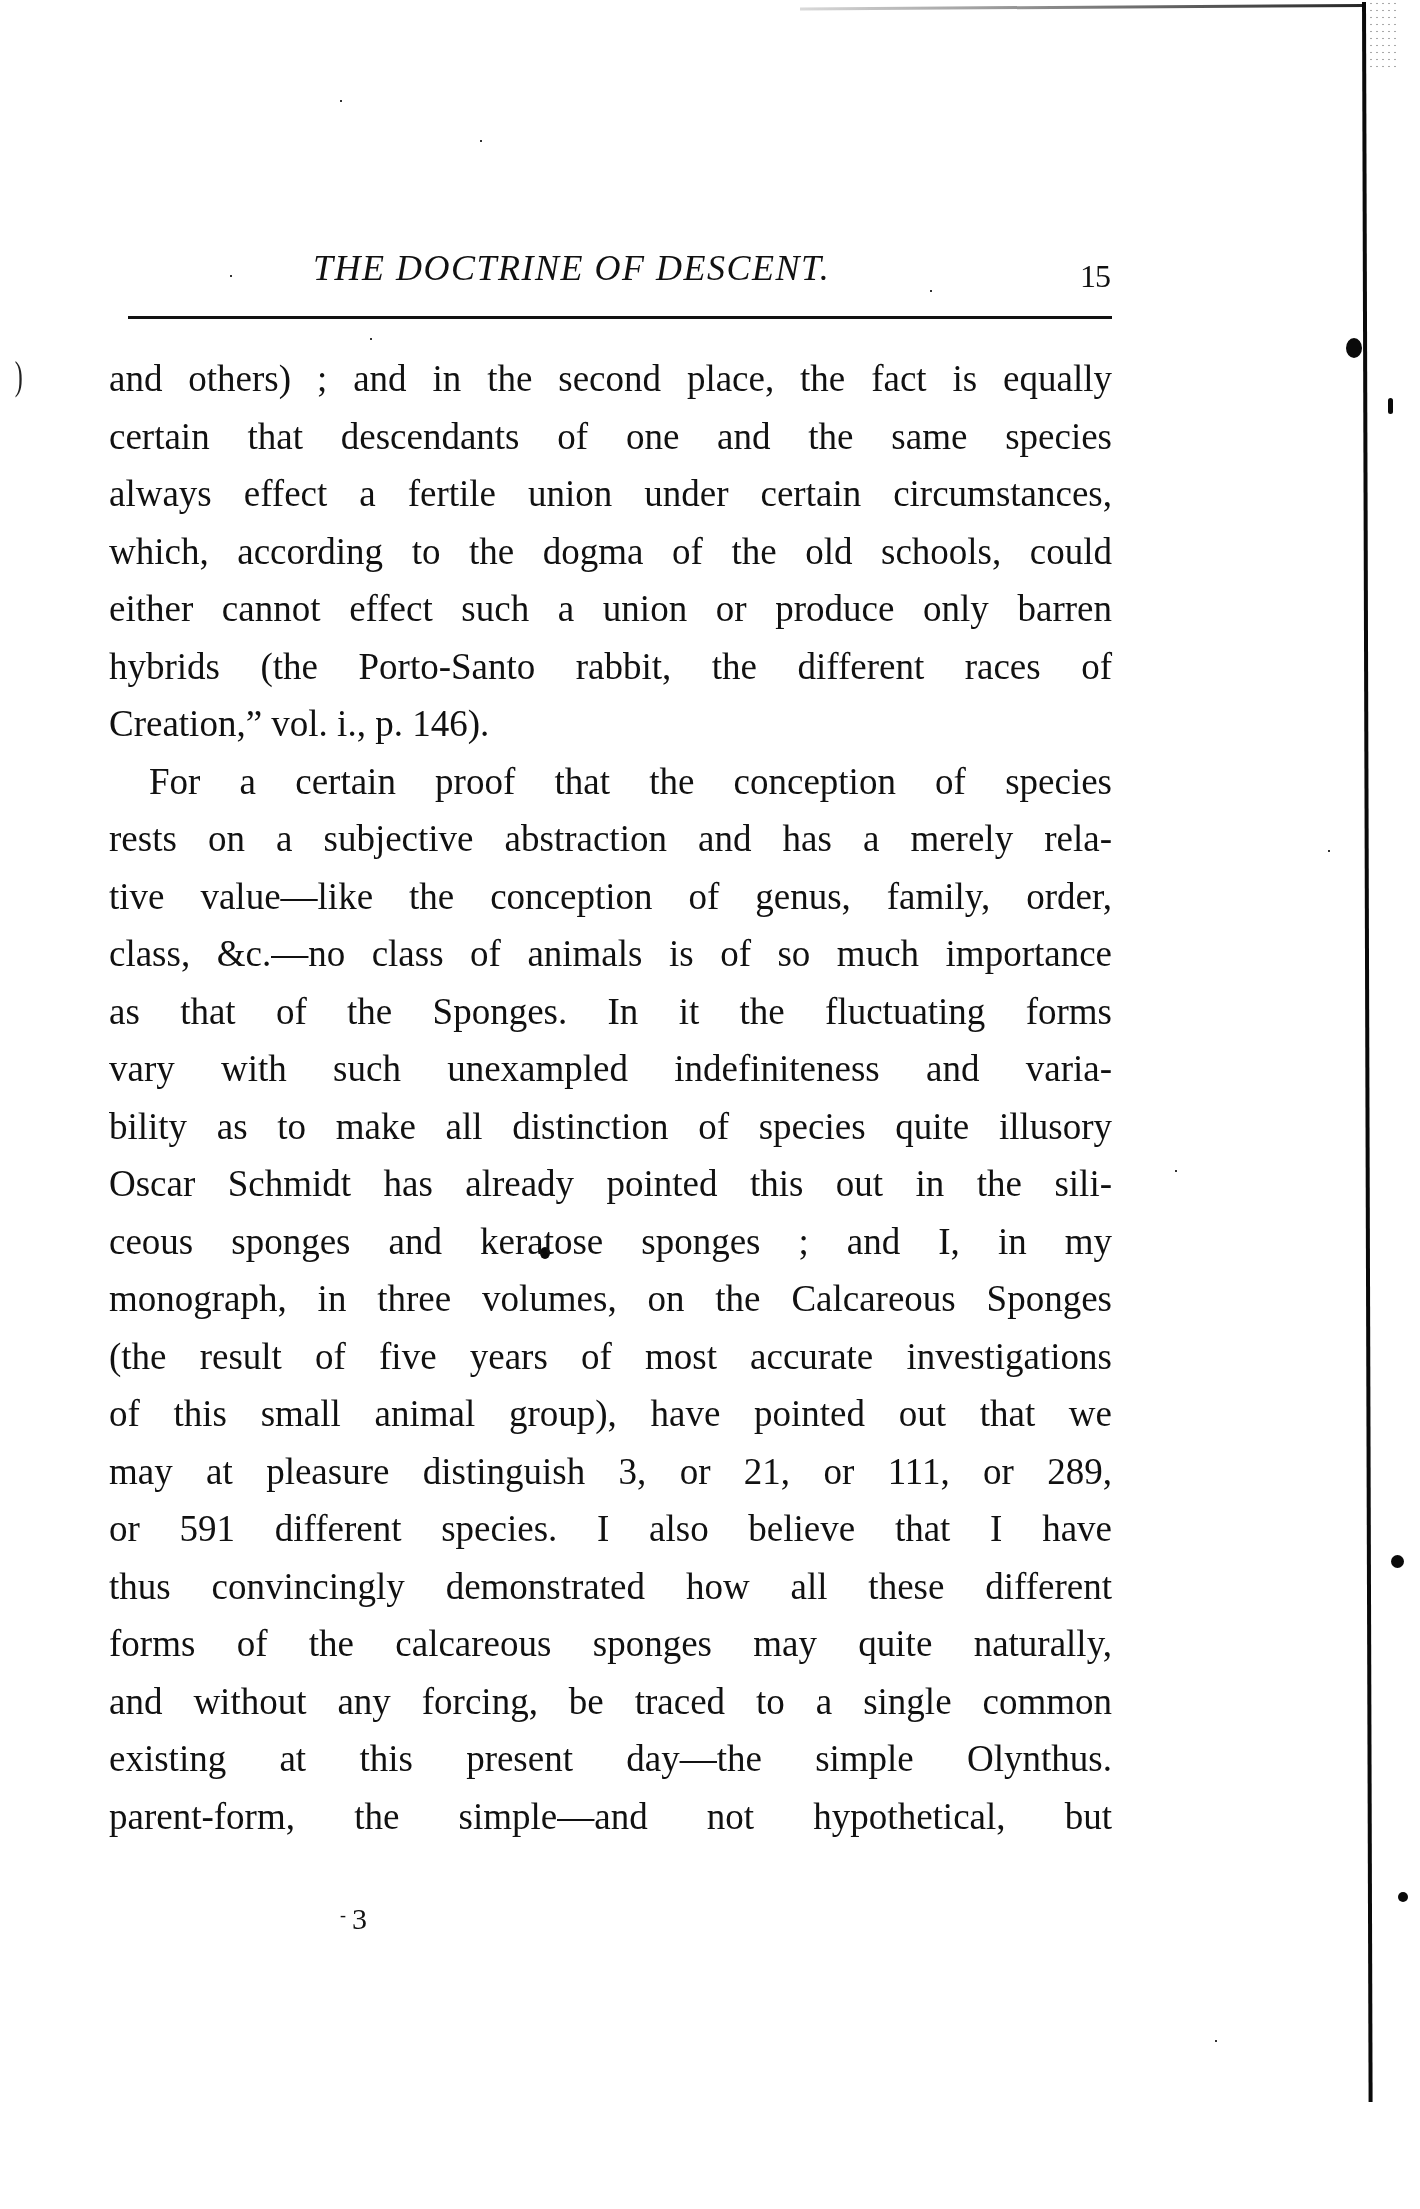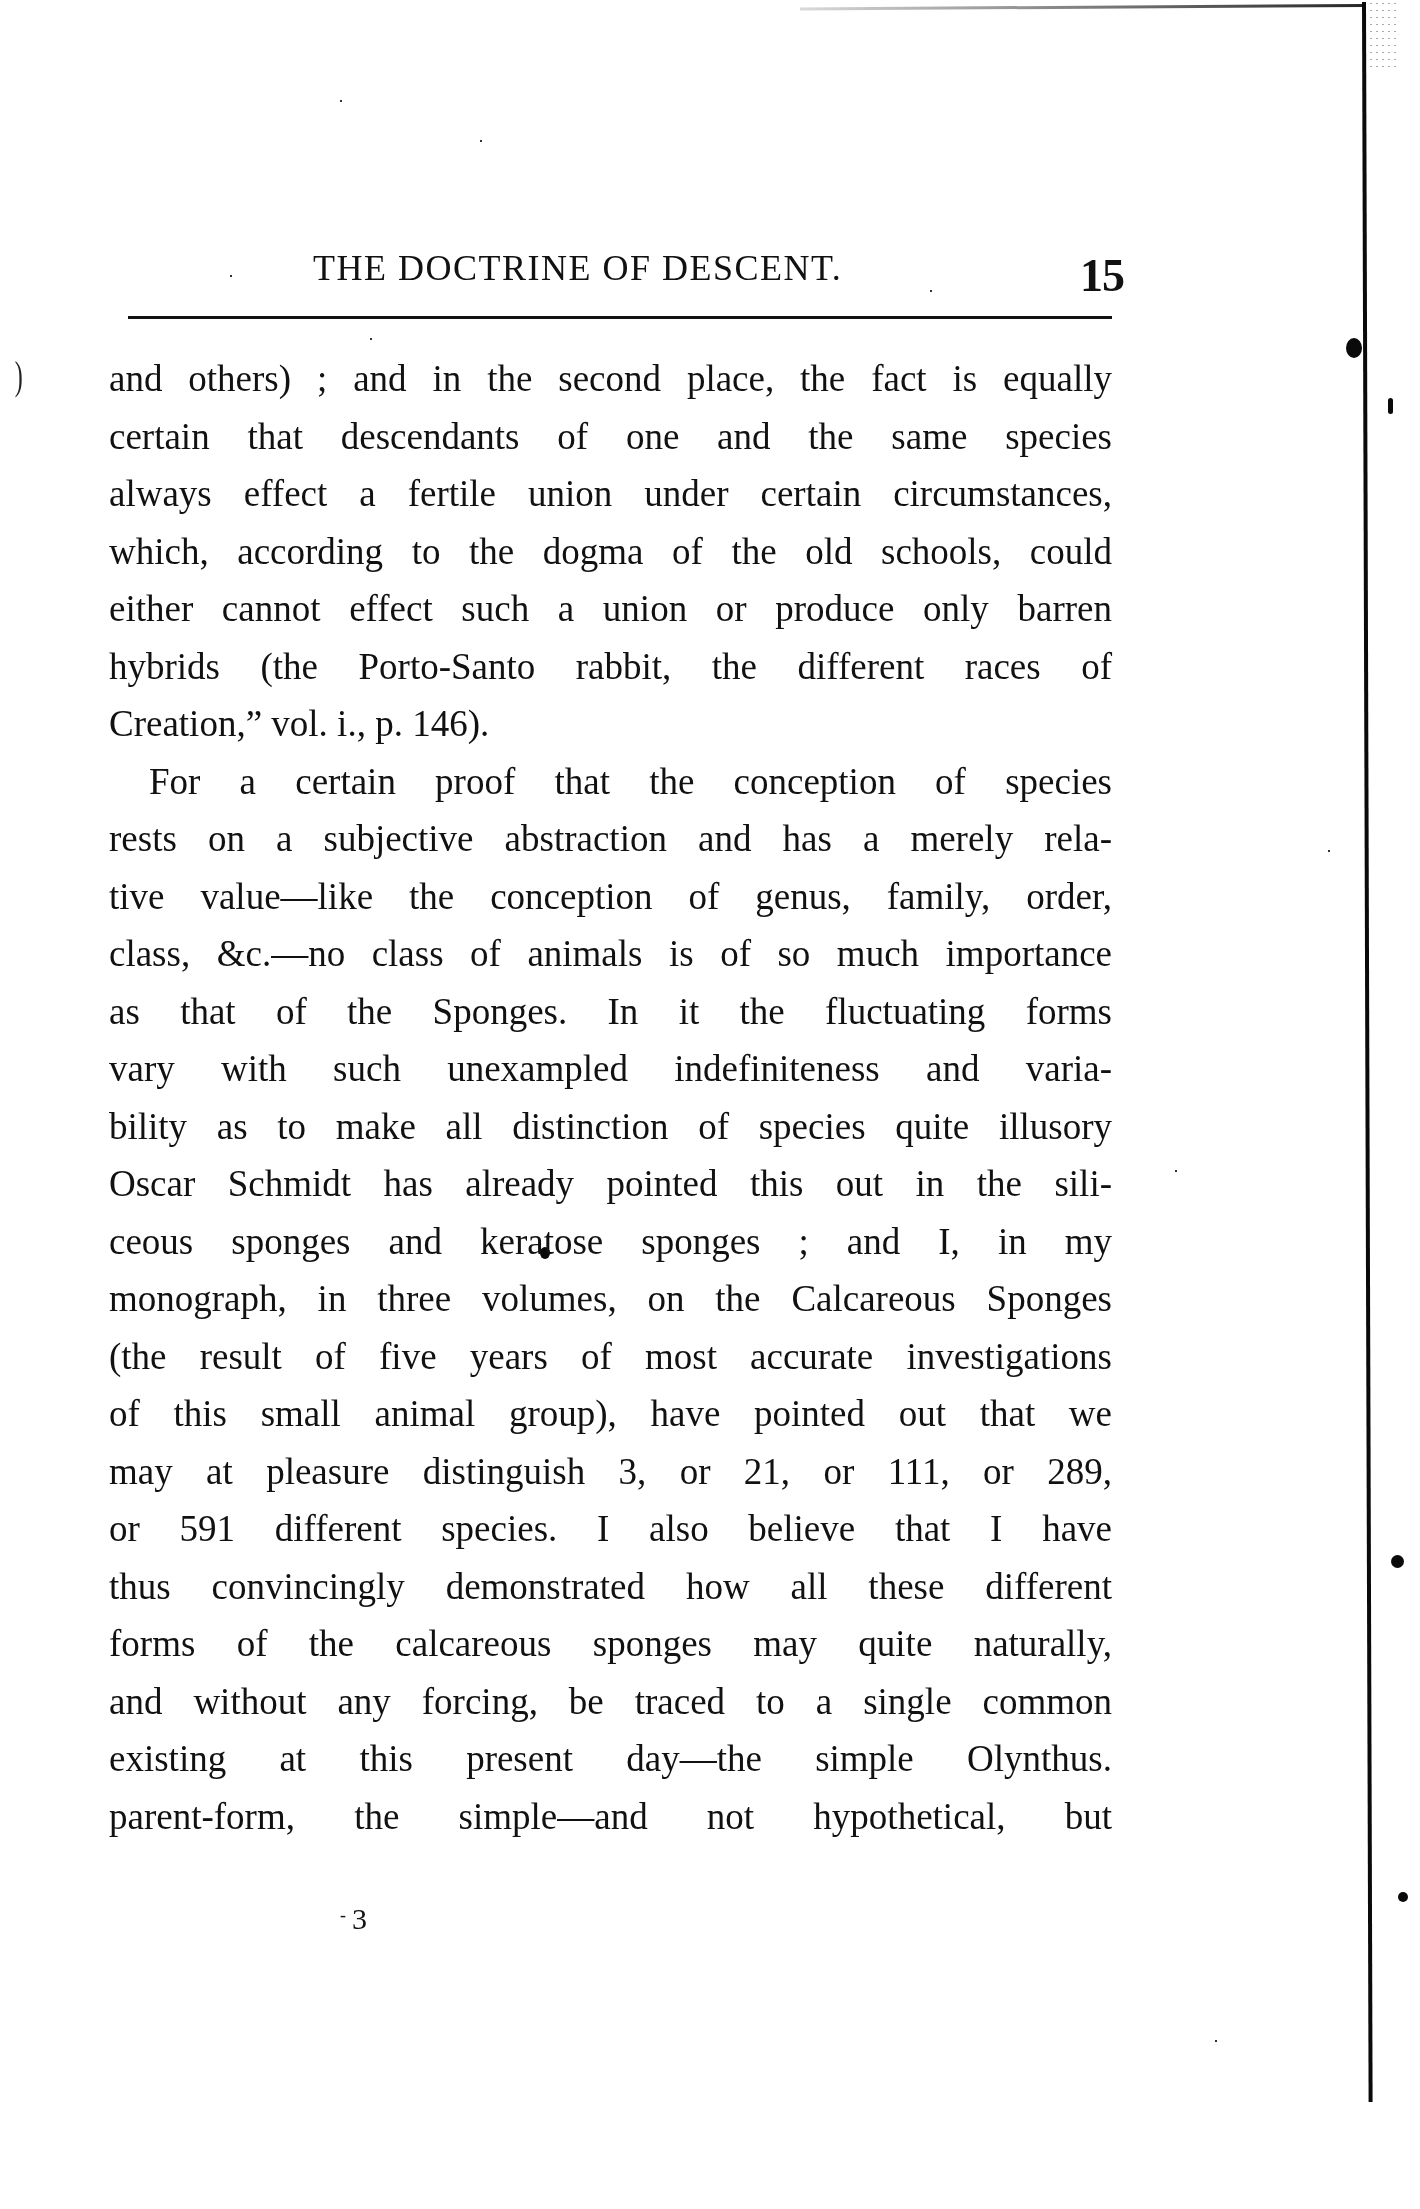--- a/index.html
+++ b/index.html
@@ -72,31 +72,32 @@
     line-height: 40px;
     color: #222;
     transform: scaleX(0.6);
   }
 
   
   .running-head {
     position: absolute;
     left: 313px;
     top: 248px;
+    font-style: italic;
     font-size: 36px;
     letter-spacing: 1.5px;
     line-height: 40px;
     white-space: nowrap;
   }
   .page-number {
     position: absolute;
     left: 1080px;
     top: 256px;
-    font-size: 46px;
-    font-weight: bold;
+    font-size: 32px;
+    font-weight: normal;
     line-height: 40px;
     letter-spacing: -1px;
     text-align: right;
   }
   .head-rule {
     position: absolute;
     left: 128px;
     top: 316px;
     width: 984px;
     height: 3px;

